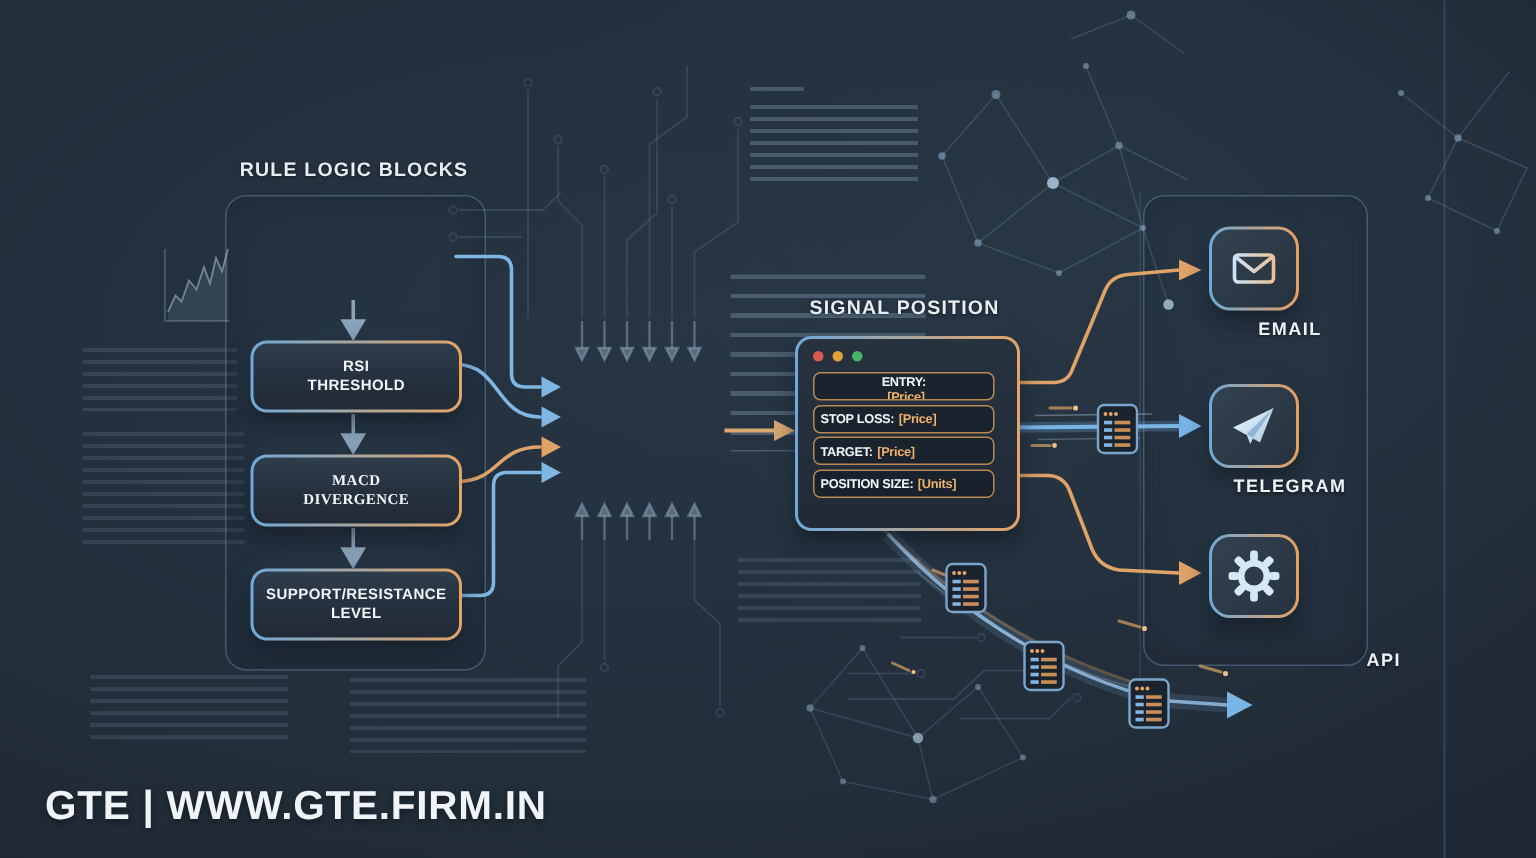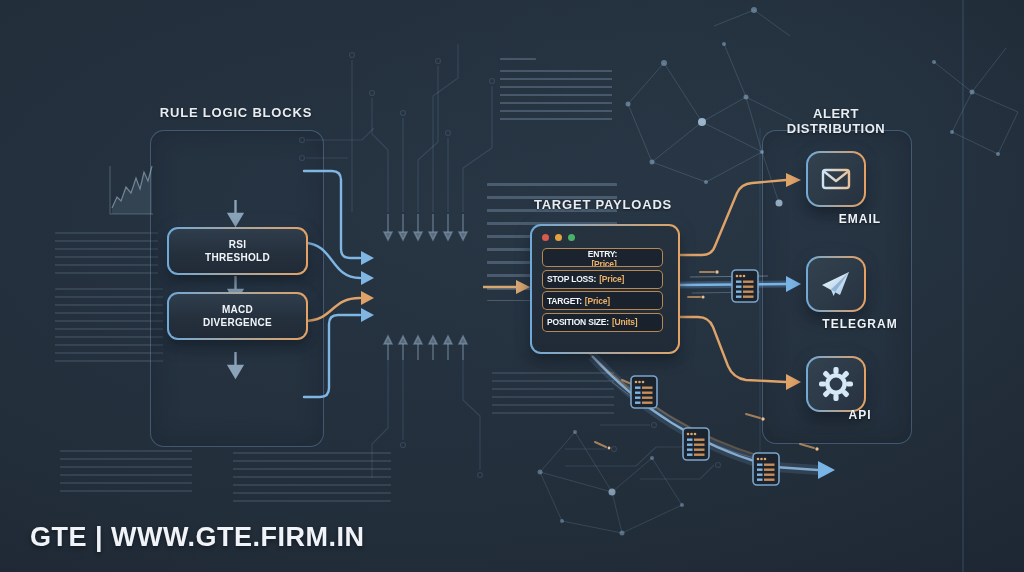--- a/index.html
+++ b/index.html
@@ -296,29 +296,35 @@
 
   <div class="sec-title" style="left:150px;top:105px;width:172px;">RULE LOGIC BLOCKS</div>
   <div class="frame" style="left:150px;top:130px;width:172px;height:315px;"></div>
 
   <div class="gwrap" style="left:167px;top:227px;width:137px;height:44px;">
     <div class="ginner">
       <span class="blocktext">RSI
 THRESHOLD</span>
     </div>
   </div>
-  <div class="gwrap" style="left:167px;top:292px;width:137px;height:44px;">
+  <div class="gwrap" style="left:167px;top:303px;width:137px;height:44px;font-family:Liberation Serif, serif;">
     <div class="ginner">
       <span class="blocktext">MACD
 DIVERGENCE</span>
     </div>
   </div>
-
-
-  <div class="sec-title" style="left:530px;top:197px;width:146px;">TARGET PAYLOADS</div>
+  <div class="gwrap" style="left:167px;top:379px;width:137px;height:44px;">
+    <div class="ginner">
+      <span class="blocktext">SUPPORT/RESISTANCE
+LEVEL</span>
+    </div>
+  </div>
+
+
+  <div class="sec-title" style="left:530px;top:197px;width:146px;">SIGNAL POSITION</div>
   <div class="gwrap" style="left:530px;top:224px;width:146px;height:126px;">
     <div class="payload-window-inner">
       <span class="dot r"></span>
       <span class="dot y"></span>
       <span class="dot g"></span>
       <div class="prow" style="top:22px;flex-direction:column;">
         <span class="lbl">ENTRY:</span>
         <span class="val">[Price]</span>
       </div>
       <div class="prow" style="top:43.5px;">
@@ -329,21 +335,20 @@
         <span class="lbl">TARGET:</span>
         <span class="val">[Price]</span>
       </div>
       <div class="prow" style="top:86.5px;">
         <span class="lbl">POSITION SIZE:</span>
         <span class="val">[Units]</span>
       </div>
     </div>
   </div>
 
-  <div class="sec-title" style="left:762px;top:106px;width:148px;letter-spacing:.5px;">ALERT DISTRIBUTION</div>
   <div class="frame" style="left:762px;top:130px;width:148px;height:312px;background:rgba(42,56,71,0.18);"></div>
 
   <div class="tile" style="left:806px;top:151px;">
     <div class="tin">
       <svg width="36" height="36" viewBox="0 0 36 36">
         <defs>
             <linearGradient id="envg" x1="0" y1="0" x2="1" y2="0">
           <stop offset="0" stop-color="#cfe3f4"></stop>
               <stop offset="1" stop-color="#e9c199"></stop>
         </linearGradient>
@@ -384,17 +389,17 @@
             <rect x="-2.6" y="-17" width="5.2" height="7" rx="2" transform="rotate(180)"></rect>
             <rect x="-2.6" y="-17" width="5.2" height="7" rx="2" transform="rotate(225)"></rect>
             <rect x="-2.6" y="-17" width="5.2" height="7" rx="2" transform="rotate(270)"></rect>
             <rect x="-2.6" y="-17" width="5.2" height="7" rx="2" transform="rotate(315)"></rect>
           </g>
           <circle r="8.6" fill="none" stroke="#d6e7f6" stroke-width="4.4"></circle>
         </g>
       </svg>
     </div>
   </div>
-  <div class="chan-label" style="top:408px;">API</div>
+  <div class="chan-label" style="top:433px;text-align:right;">API</div>
 
   <div class="footer-brand">GTE | WWW.GTE.FIRM.IN</div>
 
 </div>
 
 </body></html>

